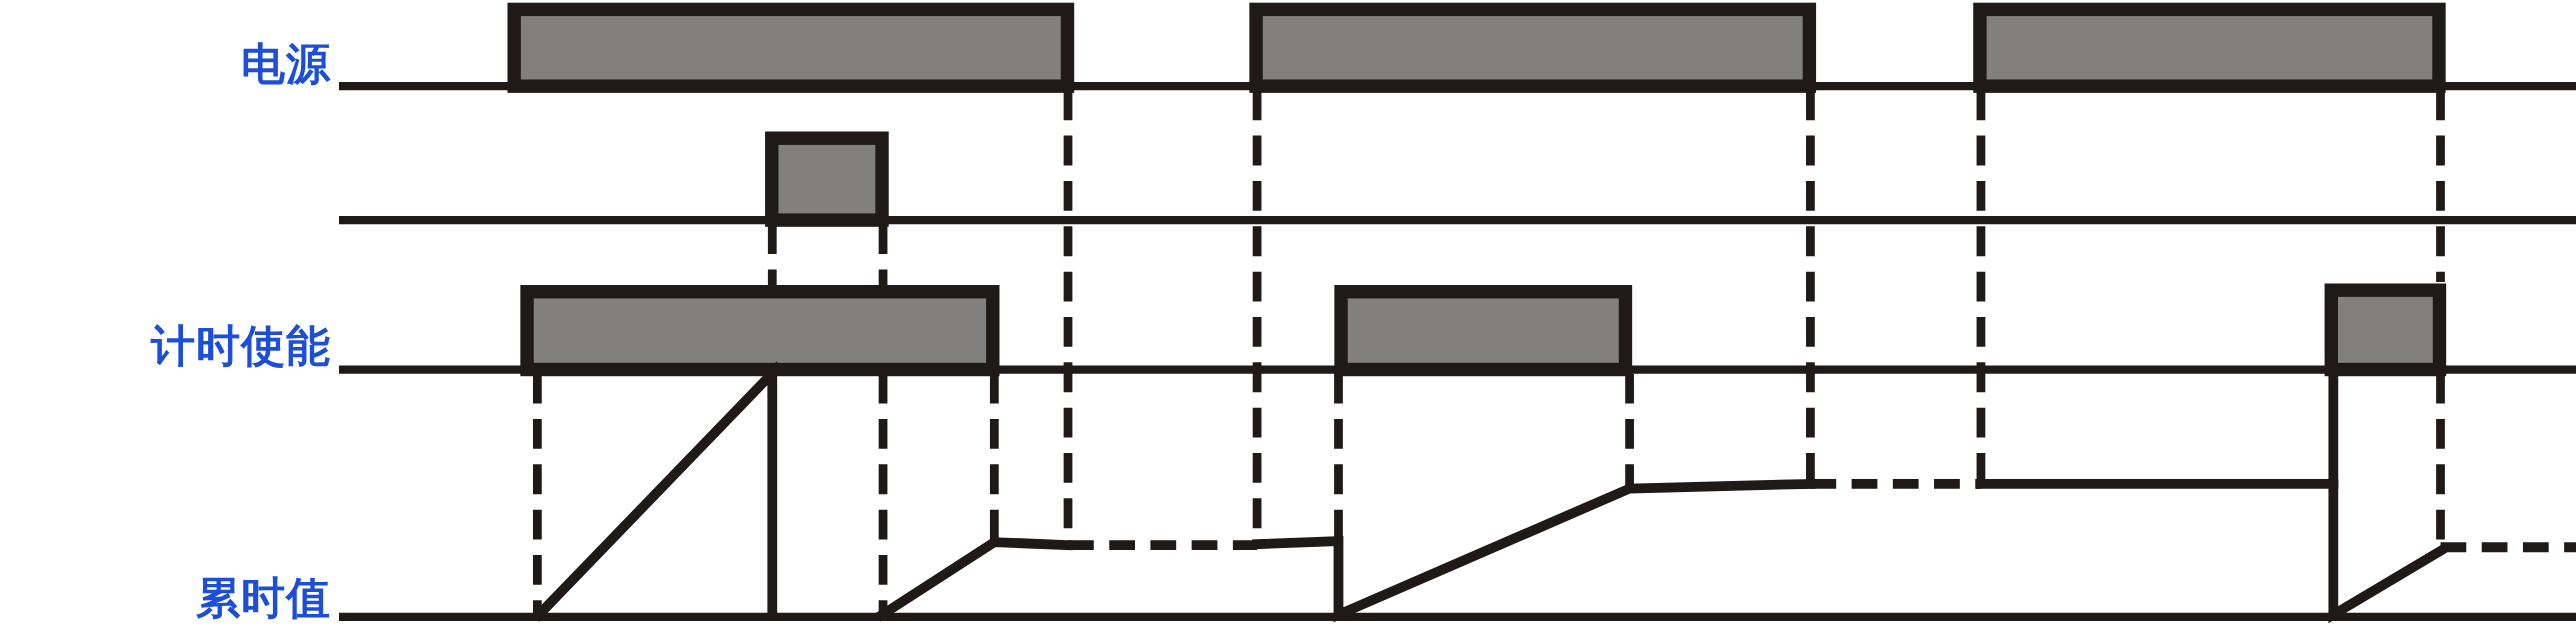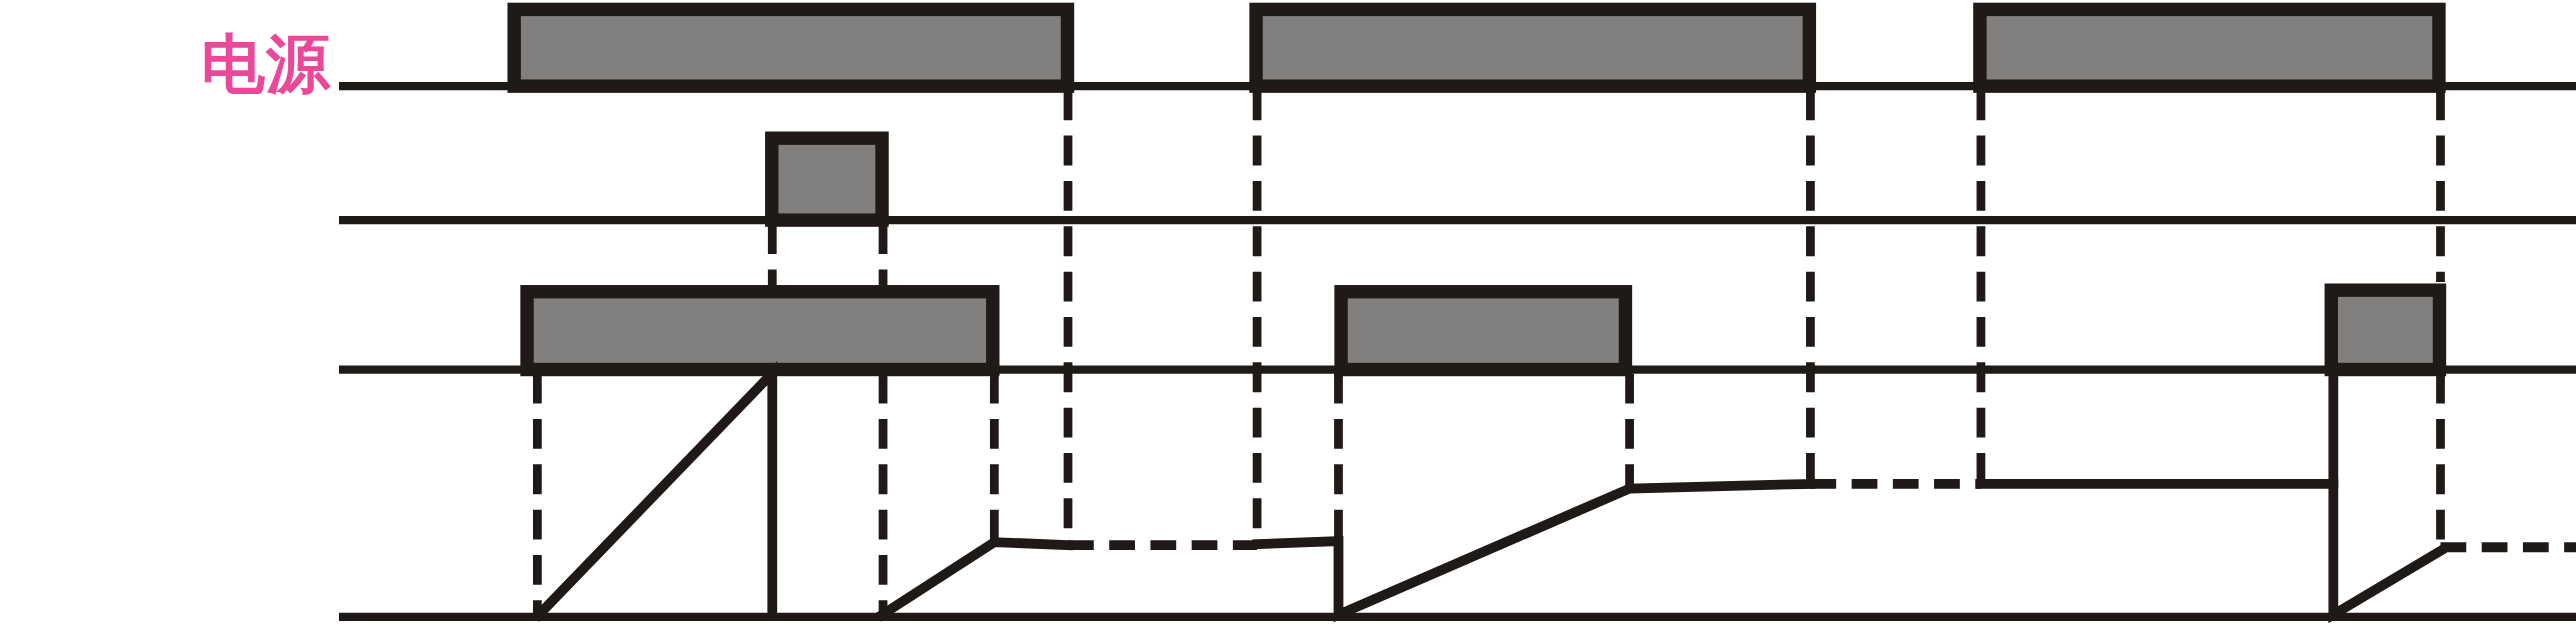--- a/index.html
+++ b/index.html
@@ -9,24 +9,24 @@
     background:#ffffff;
     overflow:hidden;
     font-family:"Liberation Sans",sans-serif;
   }
   .diagram-svg{position:absolute;left:0;top:0;}
   .sig-label{
     position:absolute;
     left:0;width:331px;
     text-align:right;
     font-weight:700;
-    font-size:64px;
+    font-size:44px;
     line-height:68px;
     letter-spacing:1px;
-    color:#ec4899;
+    color:#1d4ed8;
     white-space:nowrap;
     user-select:none;
   }
   #label-power {top:30px;}
   #label-reset {top:164px;}
   #label-enable{top:312px;}
   #label-value {top:564px;}
 </style>
 </head>
 <body>
@@ -61,14 +61,16 @@
       <polyline points="1712,1193 1930,1052 2073,1058" fill="none" stroke="#1F1A17" stroke-width="19" stroke-linecap="square" stroke-linejoin="miter"></polyline>
       <polyline points="2440,1056 2598,1050 2598,1193 3163,948 3514,939" fill="none" stroke="#1F1A17" stroke-width="19" stroke-linecap="square" stroke-linejoin="miter"></polyline>
       <polyline points="3845,939 4529,939" fill="none" stroke="#1F1A17" stroke-width="19" stroke-linecap="square" stroke-linejoin="miter"></polyline>
       <polyline points="4529,725 4529,1193 4737,1069" fill="none" stroke="#1F1A17" stroke-width="19" stroke-linecap="square" stroke-linejoin="miter"></polyline>
       <line x1="2073" y1="1058" x2="2440" y2="1058" stroke="#1F1A17" stroke-width="19" stroke-dasharray="50 30"></line>
       <line x1="3514" y1="939" x2="3845" y2="939" stroke="#1F1A17" stroke-width="19" stroke-dasharray="50 30"></line>
       <line x1="4737" y1="1062" x2="5000" y2="1062" stroke="#1F1A17" stroke-width="19" stroke-dasharray="50 30"></line>
     </svg>
 
   <div class="sig-label" id="label-power">电源</div>
+  <div class="sig-label" id="label-enable">计时使能</div>
+  <div class="sig-label" id="label-value">累时值</div>
 </div>
 
 
 </body></html>

